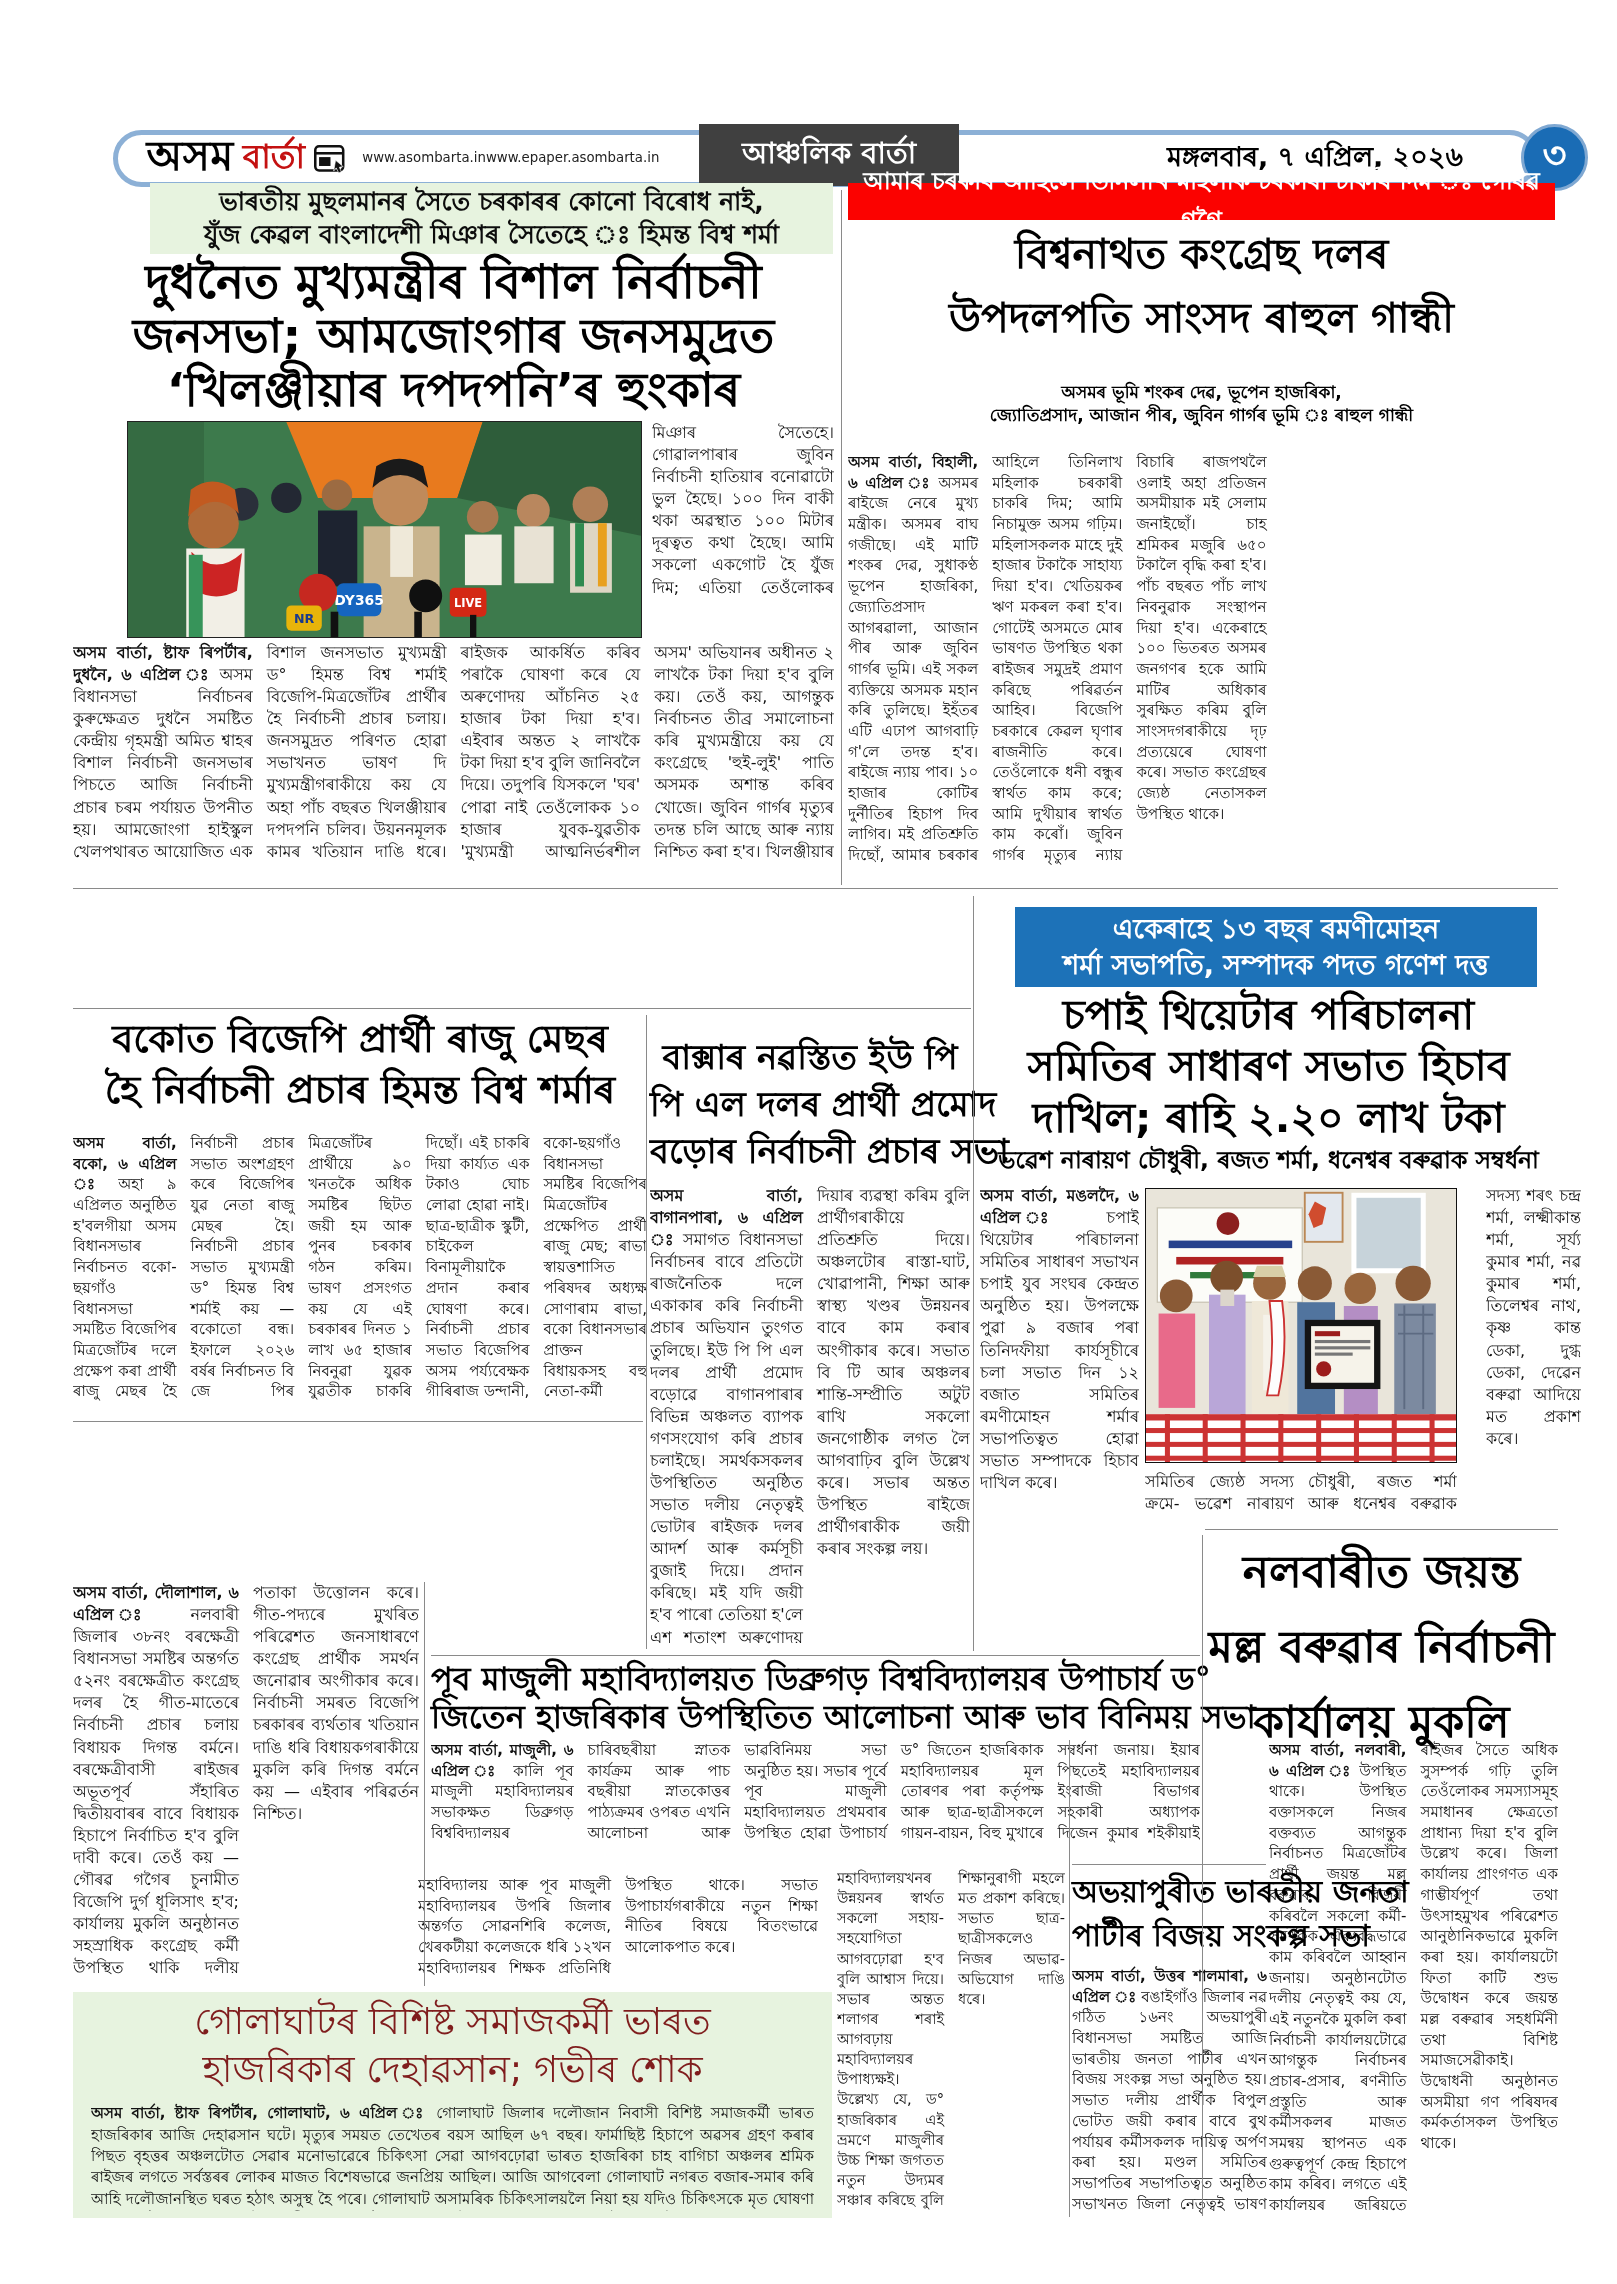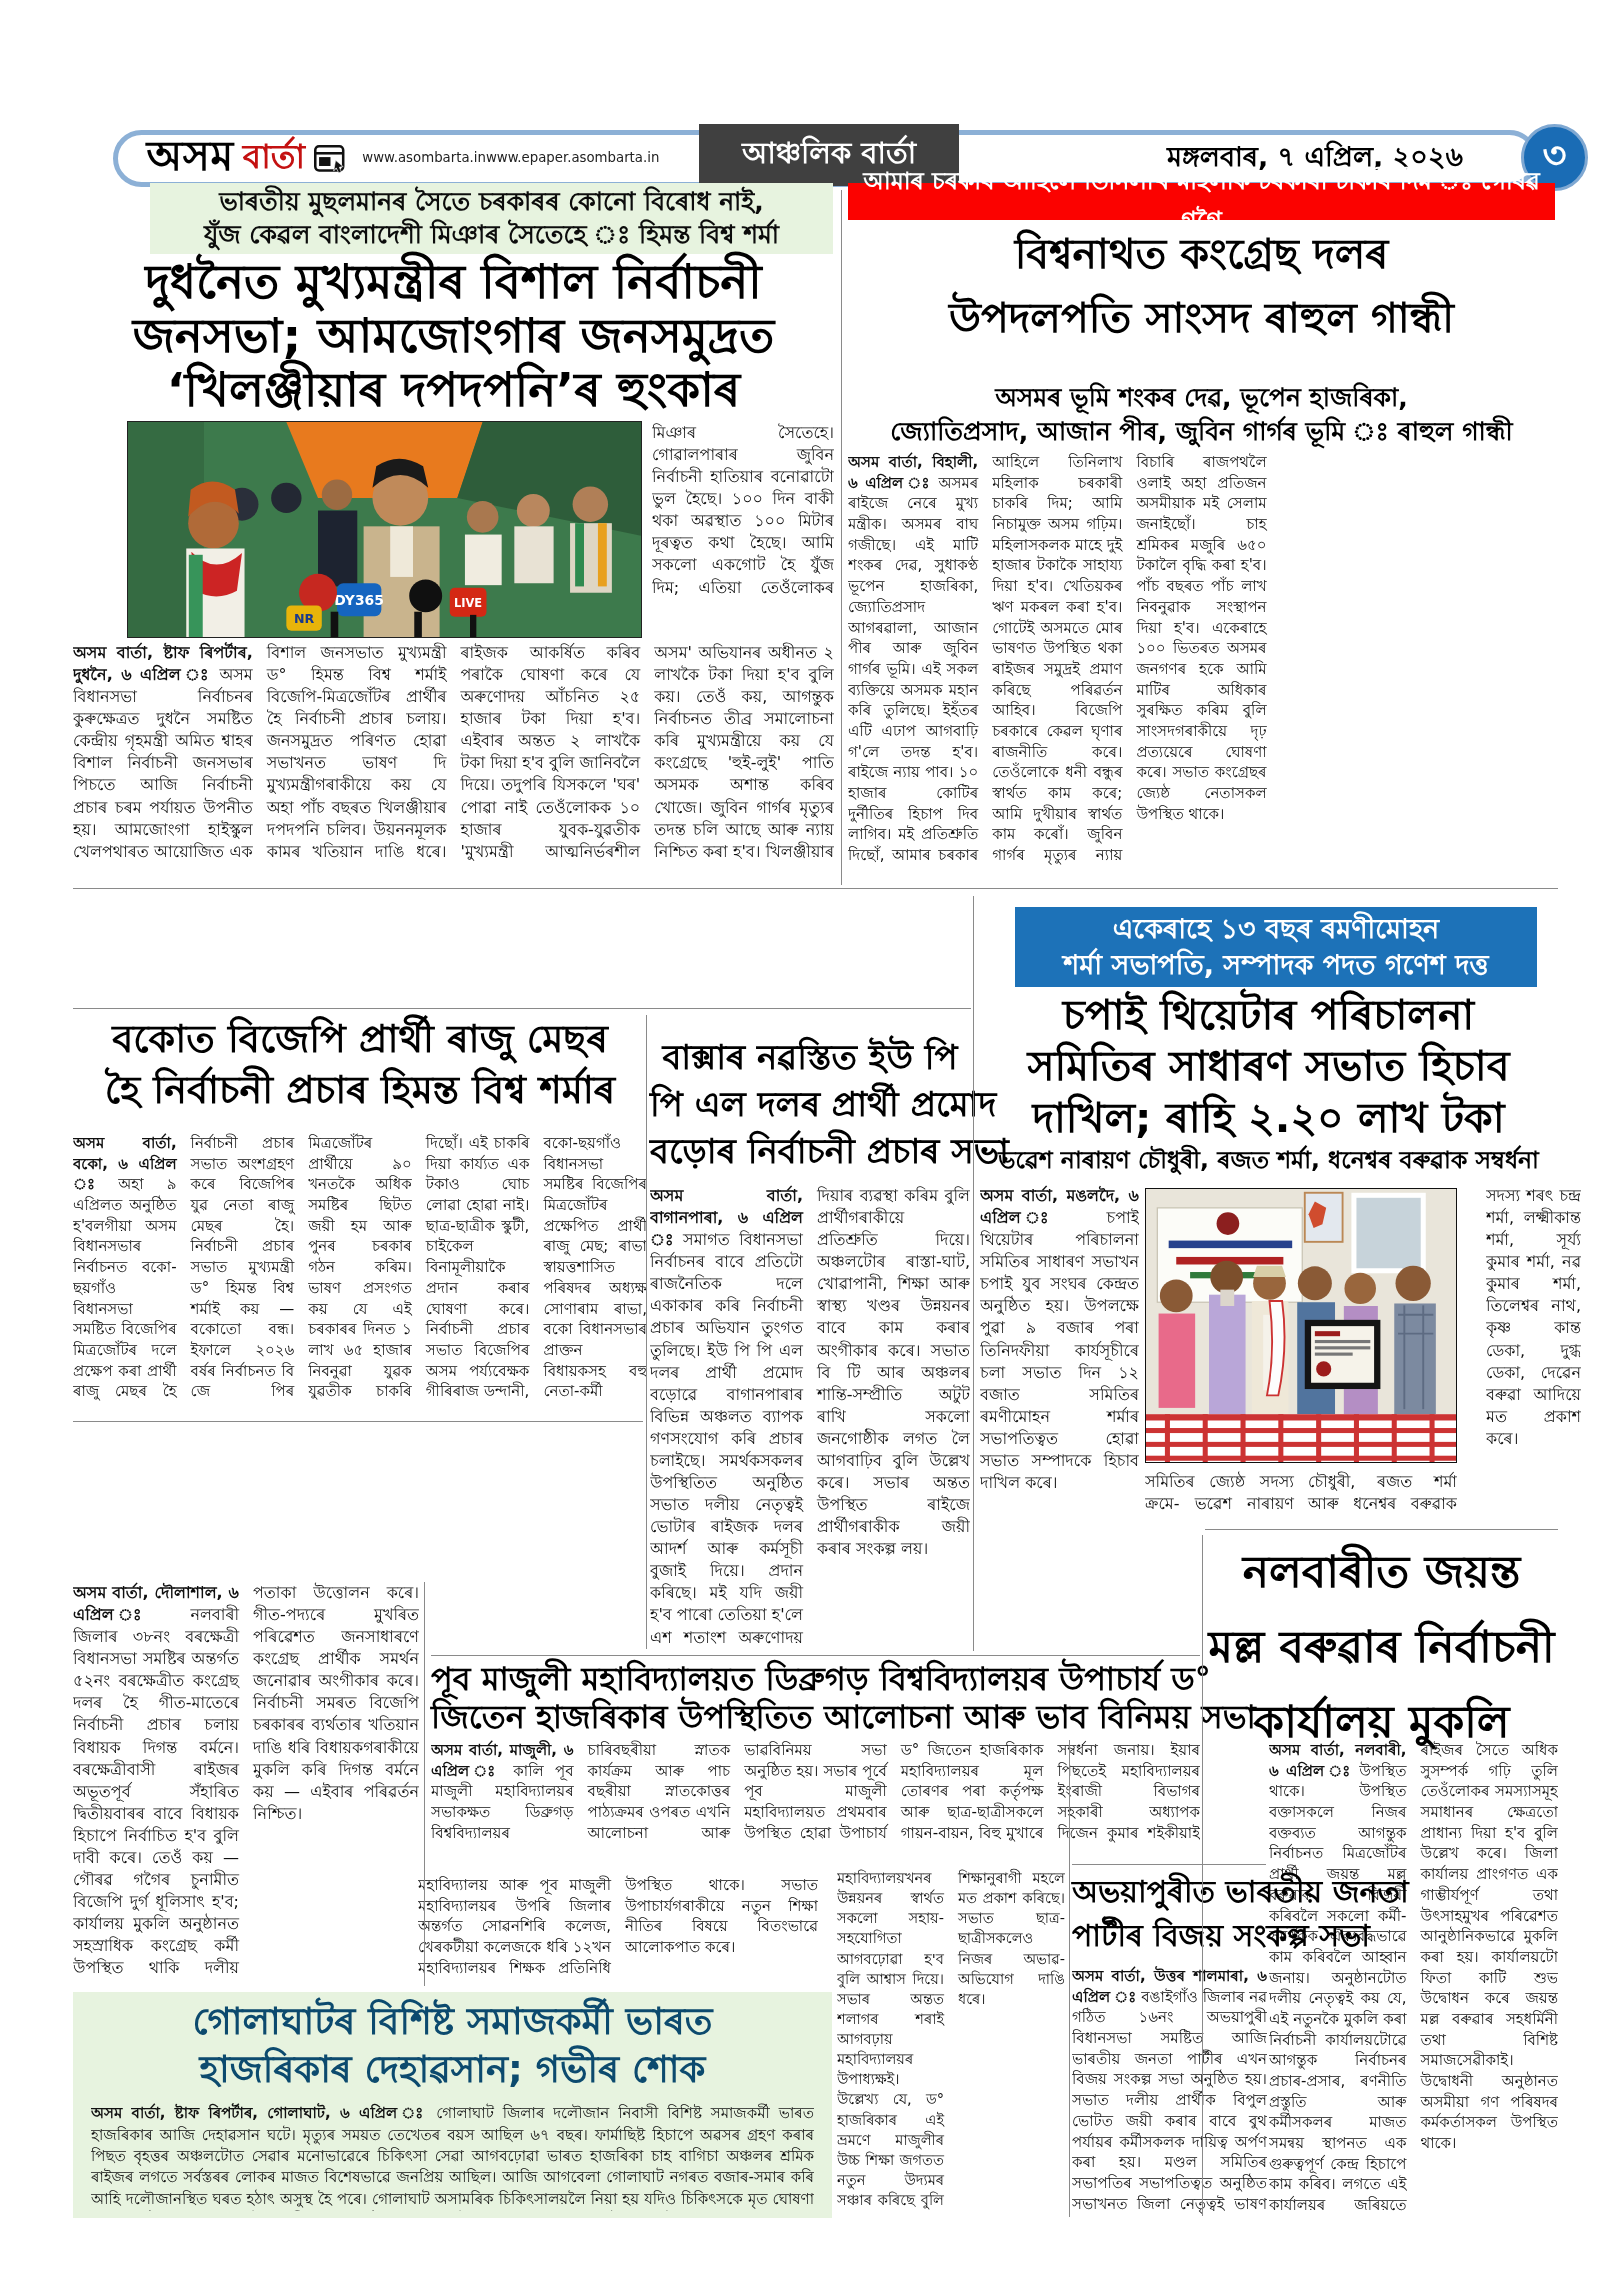--- a/index.html
+++ b/index.html
@@ -28,21 +28,21 @@
                 display:flex;flex-direction:column;align-items:center;justify-content:center;
                 font-size:25px;font-weight:800;color:#0c0c0c;line-height:1.3;text-align:center;}
   .banner-red{position:absolute;left:848px;top:183px;width:707px;height:37px;background:#fb0200;
               color:#fff;display:flex;align-items:center;justify-content:center;
               font-size:23.5px;font-weight:800;text-align:center;}
   
   .hl{position:absolute;text-align:center;font-weight:800;color:#000;}
   .hl div{white-space:nowrap;}
   .hl-dudhnoi{left:73px;top:255px;width:761px;font-size:47px;line-height:1.15;}
   .hl-rahul{left:848px;top:223px;width:707px;font-size:41px;line-height:1.55;}
-  .sub-rahul{left:848px;top:381px;width:707px;font-size:25px;line-height:1.35;font-weight:800;}
+  .sub-rahul{left:848px;top:381px;width:707px;font-size:17px;line-height:1.35;font-weight:800;}
   .hl-bako{left:73px;top:1014px;width:574px;font-size:38px;line-height:1.35;}
   .hl-baksa{left:650px;top:1034px;width:320px;font-size:34px;line-height:1.38;}
   .hl-chapai{left:980px;top:990px;width:577px;font-size:41px;line-height:1.25;}
   .sub-chapai{left:980px;top:1145px;width:577px;font-size:23.5px;line-height:1.3;font-weight:800;}
   .hl-gaurav{left:73px;top:1429px;width:409px;font-size:37px;line-height:1.3;}
   .hl-nalbari{left:1205px;top:1535px;width:353px;font-size:44px;line-height:1.7;}
   .hl-majuli{left:431px;top:1660px;width:769px;font-size:32px;line-height:1.2;}
   .hl-abhaya{left:1072px;top:1870px;width:195px;font-size:30px;line-height:1.45;}
   .blue-box{position:absolute;left:1015px;top:907px;width:522px;height:80px;background:#1d72b8;
             color:#fff;display:flex;flex-direction:column;align-items:center;justify-content:center;
@@ -61,21 +61,21 @@
   .b-chapai-below{left:1145px;top:1471px;width:312px;height:52px;column-count:2;}
   .b-gaurav{left:73px;top:1582px;width:346px;height:404px;column-count:2;}
   .b-nalbari{left:1269px;top:1740px;width:289px;height:477px;column-count:2;font-size:15px;}
   .b-majuli{left:431px;top:1740px;width:769px;height:124px;column-count:5;font-size:15px;}
   .b-cont-a{left:418px;top:1868px;width:400px;height:121px;column-count:2;font-size:15px;margin-top:7px;}
   .b-cont-b{left:837px;top:1868px;width:228px;height:349px;column-count:2;font-size:14.6px;}
   .b-abhaya{left:1072px;top:1966px;width:195px;height:251px;column-count:1;font-size:15px;}
   
   .green-obit{position:absolute;left:73px;top:1992px;width:759px;height:226px;background:#e7f3df;
               padding:6.3px 18px;box-sizing:border-box;}
-  .green-obit .hl-g{text-align:center;font-size:37px;font-weight:700;line-height:1.3;color:#0c4a6e;}
+  .green-obit .hl-g{text-align:center;font-size:37px;font-weight:400;line-height:1.3;color:#7f1d1d;}
   .green-obit .ob-body{font-size:15px;line-height:1.42;text-align:justify;margin-top:9px;
                        height:108px;overflow:hidden;}
   
   .photo1{position:absolute;left:127px;top:421px;width:515px;height:217px;border:1.9px solid #222;box-sizing:border-box;}
   .photo2{position:absolute;left:1145px;top:1188px;width:312px;height:275px;border:1.9px solid #111;box-sizing:border-box;}
   
   .vrule,.hrule{position:absolute;background:#8a8a8a;}
   .vrule{width:1.3px;}
   .hrule{height:1.3px;}
 </style>

